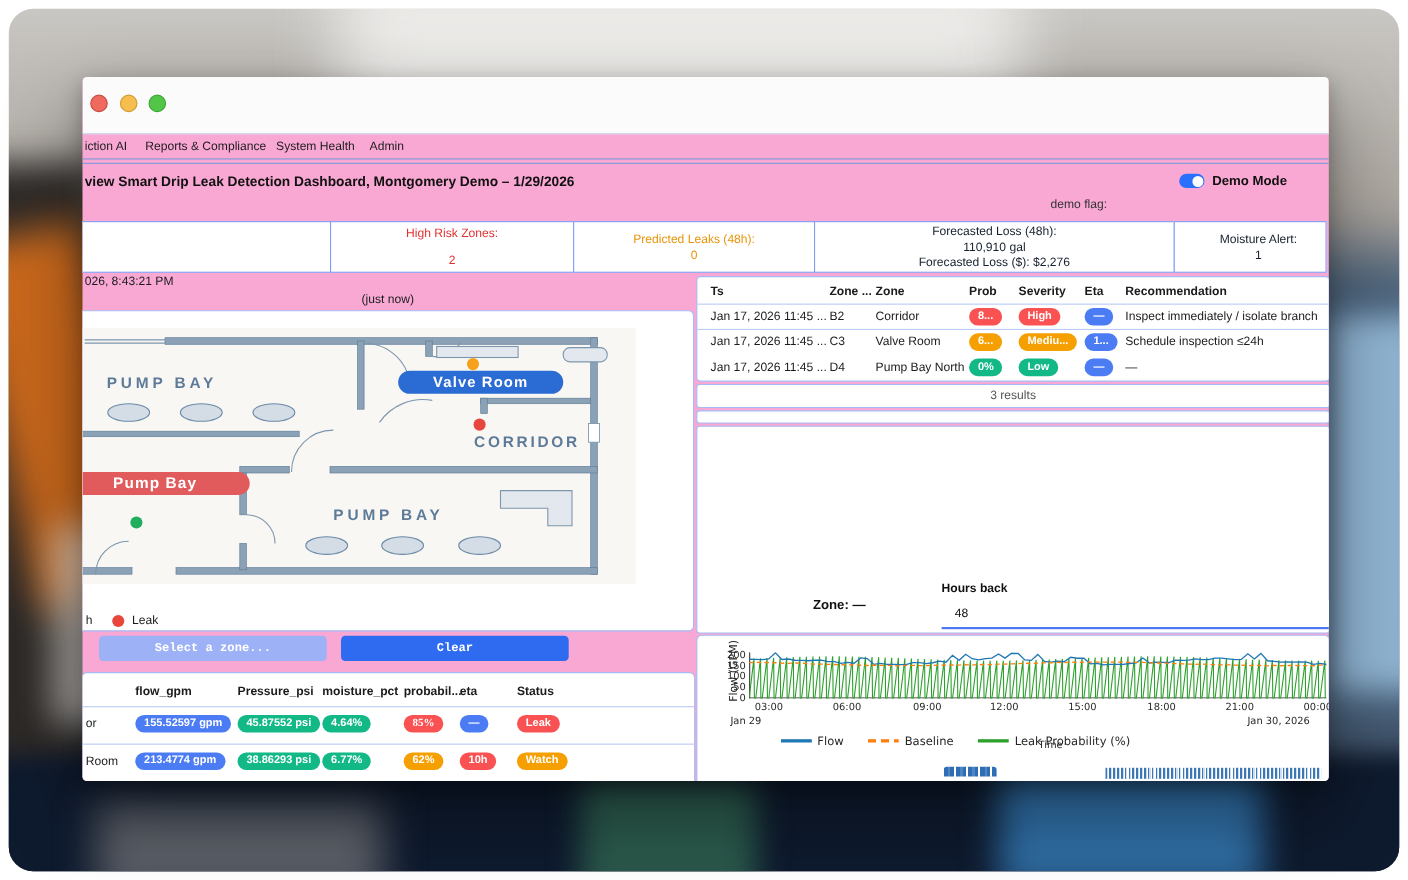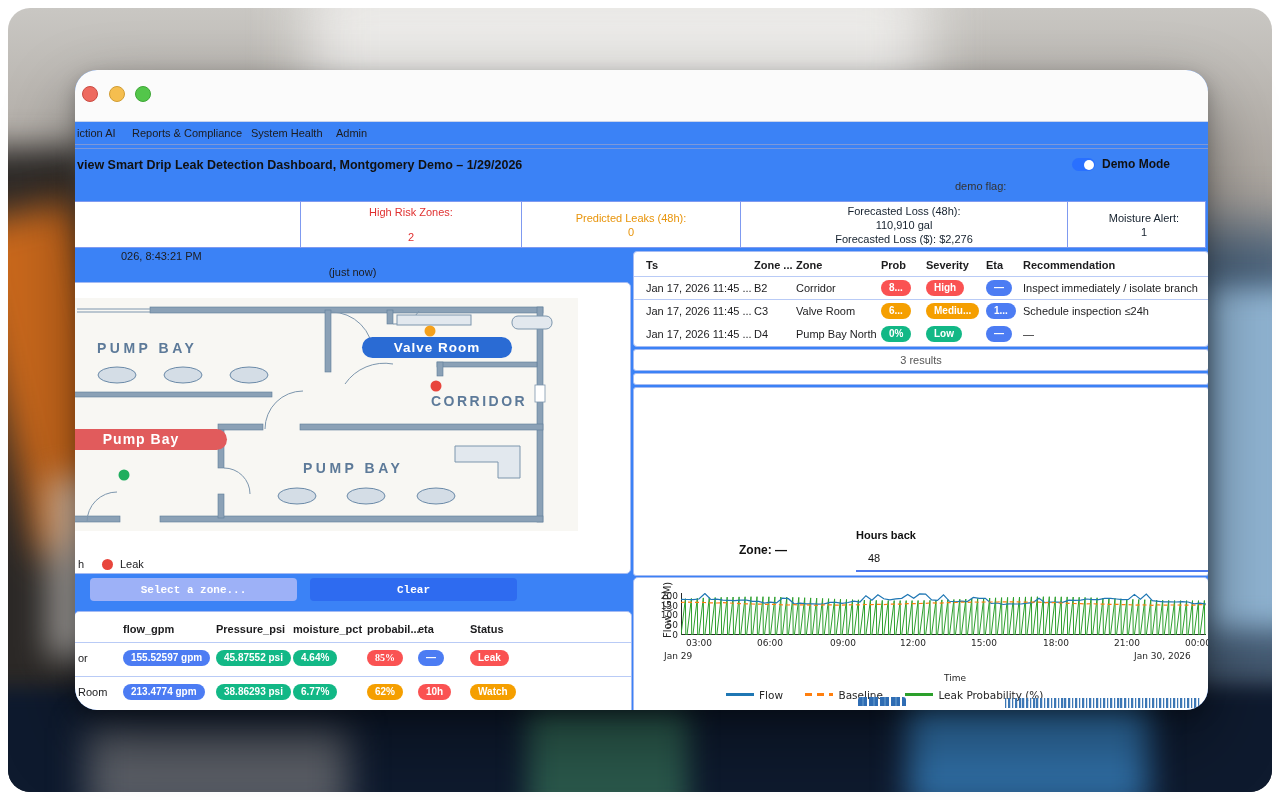--- a/index.html
+++ b/index.html
@@ -5,22 +5,22 @@
   * { margin:0; padding:0; box-sizing:border-box; }
   html,body { width:1280px; height:800px; background:#ffffff; font-family:"Liberation Sans", sans-serif; overflow:hidden; }
   .stage { position:relative; width:1280px; height:800px; background:#fff; }
 
   
   .photo { position:absolute; left:8px; top:8px; right:8px; bottom:8px; border-radius:22px; overflow:hidden;
            background:linear-gradient(180deg,#c9c7c3 0%,#a49d96 28%,#7b7672 52%,#33394a 76%,#0d1524 100%); }
   .blob { position:absolute; filter:blur(16px); }
 
   
-  .window { position:absolute; left:75px; top:70px; width:1133px; height:640px; background:#3b82f6;
-            border-radius:22px; overflow:hidden; box-shadow:0 28px 70px rgba(0,0,0,.40), 0 6px 18px rgba(0,0,0,.25); }
+  .window { position:absolute; left:75px; top:70px; width:1133px; height:640px; background:#f9a8d4;
+            border-radius:4px; overflow:hidden; box-shadow:0 28px 70px rgba(0,0,0,.40), 0 6px 18px rgba(0,0,0,.25); }
   .titlebar { position:absolute; left:0; top:0; width:100%; height:52px; background:#fbfbfb; border-bottom:1px solid #c9d4ec; }
   .tl { position:absolute; top:16px; width:16px; height:16px; border-radius:50%; }
   .tl.red    { left:7px;  background:#ee6a5f; border:1px solid #c94b42; }
   .tl.yellow { left:34px; background:#f5be4f; border:1px solid #d09c33; }
   .tl.green  { left:60px; background:#53c64a; border:1px solid #3ea636; }
 
   .nav-item { position:absolute; top:57px; font-size:11px; color:#1c1c1e; cursor:pointer; white-space:nowrap; }
   .dblline { position:absolute; left:0; top:74px; width:100%; height:5px; border-top:1px solid #7d98d9; border-bottom:1px solid #7d98d9; }
 
   .page-title { position:absolute; left:2px; top:88px; font-size:12.5px; font-weight:bold; color:#111; white-space:nowrap; }
@@ -118,21 +118,21 @@
         <span>Forecasted Loss (48h):</span>
         <span>110,910 gal</span>
         <span>Forecasted Loss ($): $2,276</span>
       </div>
       <div class="kpi" style="width:139px;color:#15212e;padding-left:15px;">
         <span>Moisture Alert:</span>
         <span>1</span>
       </div>
     </div>
 
-    <div class="frag" style="position:absolute;left:2px;top:180px;margin-left:44px;">026, 8:43:21 PM</div>
+    <div class="frag" style="position:absolute;left:2px;top:180px;">026, 8:43:21 PM</div>
     <div class="small-txt" style="position:absolute;left:0;top:196px;width:555px;text-align:center;">(just now)</div>
 
     <div class="panel" style="left:-1px;top:212px;width:557px;height:292px;border-top-left-radius:0;border-bottom-left-radius:0;">
       <svg width="503" height="233" viewBox="0 0 503 233" style="position:absolute;left:0;top:15px;background:#f8f7f3;">
 
         <g fill="#8ba1b6" stroke="#5f7d99" stroke-width="0.6">
           <rect x="75" y="9" width="393" height="6"></rect>
           <rect x="462" y="9" width="6" height="215"></rect>
           <rect x="85" y="218" width="383" height="6"></rect>
           <rect x="-5" y="218" width="50" height="6"></rect>
@@ -307,21 +307,21 @@
           <span class="tick" style="left: 122px; top: 60px; width: 28px; text-align: center;">06:00</span>
           <span class="tick" style="left: 194px; top: 60px; width: 28px; text-align: right;">09:00</span>
           <span class="tick" style="left: 265px; top: 60px; width: 28px; text-align: center;">12:00</span>
           <span class="tick" style="left: 336px; top: 60px; width: 28px; text-align: center;">15:00</span>
           <span class="tick" style="left: 408px; top: 60px; width: 28px; text-align: center;">18:00</span>
           <span class="tick" style="left: 479px; top: 60px; width: 28px; text-align: center;">21:00</span>
           <span class="tick" style="left: 550px; top: 60px; width: 28px; text-align: center;">00:00</span>
         </div>
       <span class="tick" style="left:30px;top:73px;">Jan 29</span>
       <span class="tick" style="left:500px;top:73px;">Jan 30, 2026</span>
-      <div style="position:absolute;left:92px;top:84px;white-space:nowrap;margin-top:20px;">
+      <div style="position:absolute;left:76px;top:84px;white-space:nowrap;">
         <span class="leg-item">
             <span class="swatch" style="background: rgb(31, 119, 180);"></span>
             <span>Flow</span>
           </span>
         <span class="leg-item">
             <span class="swatch" id="dash-swatch" style="background: repeating-linear-gradient(90deg, rgb(255, 127, 14) 0px, rgb(255, 127, 14) 7px, transparent 7px, transparent 12px);"></span>
             <span>Baseline</span>
           </span>
         <span class="leg-item">
             <span class="swatch" style="background: rgb(44, 160, 44);"></span>

